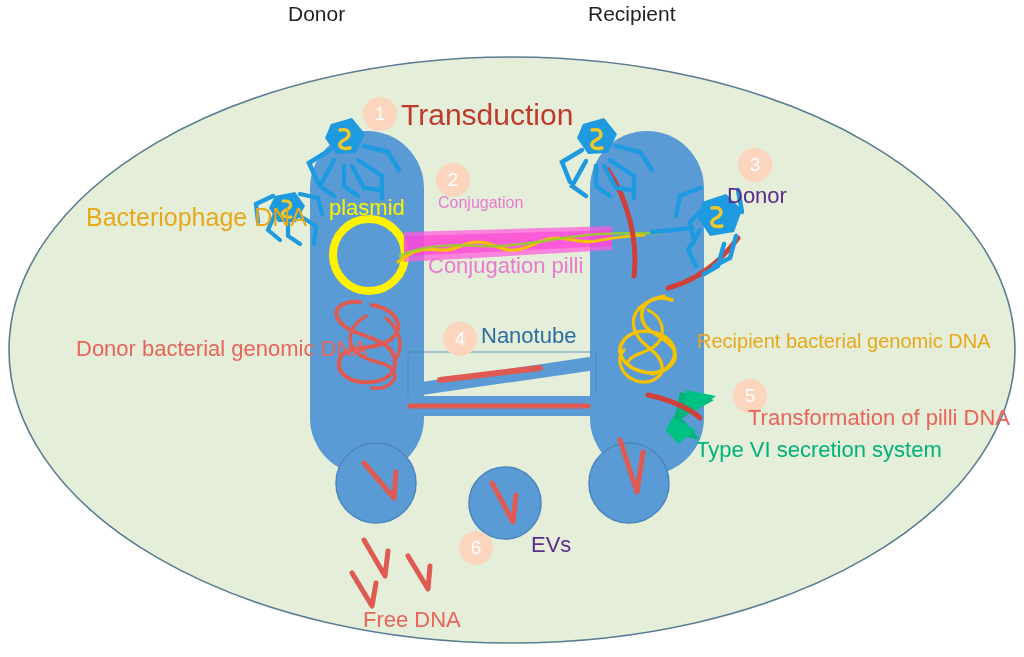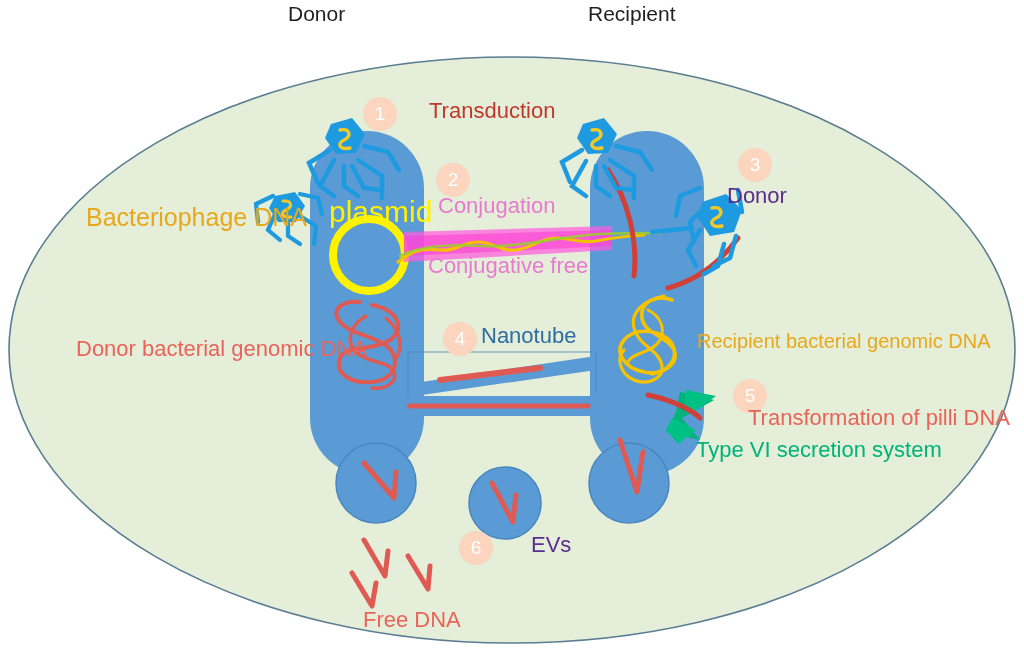--- a/index.html
+++ b/index.html
@@ -158,38 +158,38 @@
     <polygon points="702,202 726,194 742,210 734,232 710,236 698,218" fill="#1e9ae0"></polygon>
     <path d="M712,208 C722,206 724,214 716,218 C708,222 712,228 722,226" fill="none" stroke="#f0c929" stroke-width="3.4" stroke-linecap="round"></path>
   </g>
 
 </svg>
 
 <div class="lbl hdr" style="left:288px;top:3px;">Donor</div>
 <div class="lbl hdr" style="left:588px;top:3px;">Recipient</div>
 
 <div class="num" style="left:363px;top:97px;">1</div>
-<div class="lbl" style="left:401px;top:100px;font-size:22px;color:#c0392b;margin-left:28px;">Transduction</div>
+<div class="lbl" style="left:401px;top:100px;font-size:30px;color:#c0392b;">Transduction</div>
 
 <div class="num" style="left:436px;top:163px;">2</div>
-<div class="lbl" style="left:438px;top:195px;font-size:22px;color:#e87ad0;">Conjugation</div>
+<div class="lbl" style="left:438px;top:195px;font-size:16px;color:#e87ad0;">Conjugation</div>
 
 <div class="num" style="left:738px;top:148px;">3</div>
 <div class="lbl" style="left:727px;top:185px;font-size:22px;color:#5b2d8e;">Donor</div>
 
 <div class="num" style="left:443px;top:322px;">4</div>
 <div class="lbl" style="left:481px;top:325px;font-size:22px;color:#2e6da4;">Nanotube</div>
 
 <div class="num" style="left:733px;top:379px;">5</div>
 <div class="lbl" style="left:748px;top:407px;font-size:22px;color:#e8645a;">Transformation of pilli DNA</div>
 
 <div class="num" style="left:459px;top:531px;">6</div>
 <div class="lbl" style="left:487px;top:534px;font-size:22px;color:#5b2d8e;margin-left:44px;">EVs</div>
 
 <div class="lbl" style="left:86px;top:205px;font-size:25px;color:#e8a81c;">Bacteriophage DNA</div>
-<div class="lbl" style="left:329px;top:197px;font-size:30px;color:#fff200;">plasmid</div>
-<div class="lbl" style="left:428px;top:255px;font-size:22px;color:#e87ad0;">Conjugative free</div>
+<div class="lbl" style="left:329px;top:197px;font-size:22px;color:#fff200;">plasmid</div>
+<div class="lbl" style="left:428px;top:255px;font-size:22px;color:#e87ad0;">Conjugation pilli</div>
 <div class="lbl" style="left:76px;top:338px;font-size:22px;color:#e8645a;">Donor bacterial genomic DNA</div>
 <div class="lbl" style="left:697px;top:331px;font-size:20px;color:#e8a81c;">Recipient bacterial genomic DNA</div>
 <div class="lbl" style="left:696px;top:439px;font-size:22px;color:#00b37a;">Type VI secretion system</div>
 <div class="lbl" style="left:363px;top:609px;font-size:22px;color:#e8645a;">Free DNA</div>
 
 </div>
 
 </body></html>

